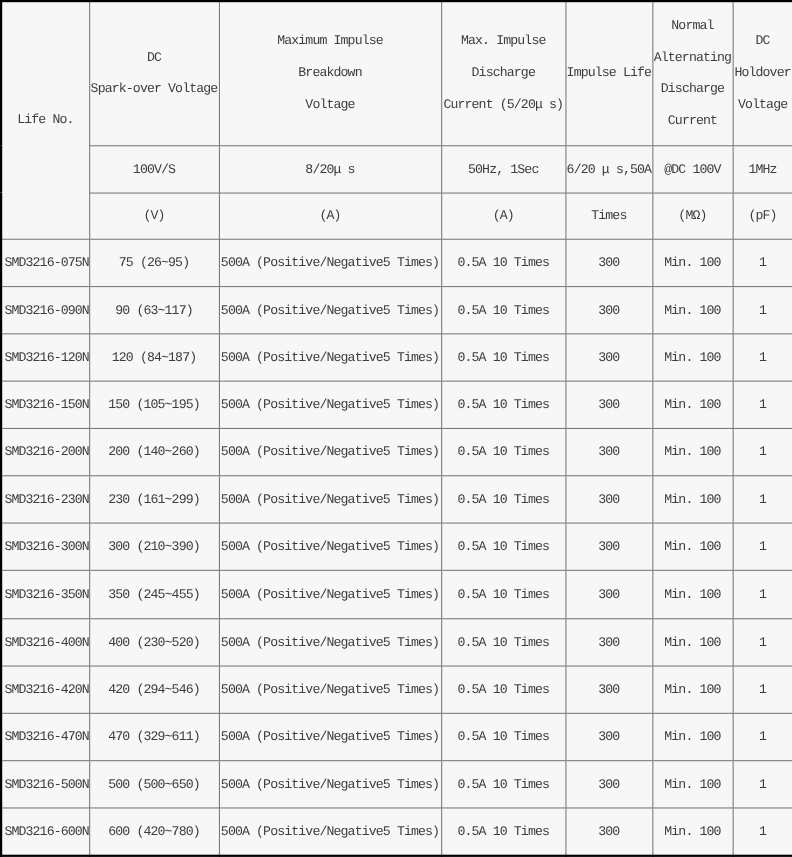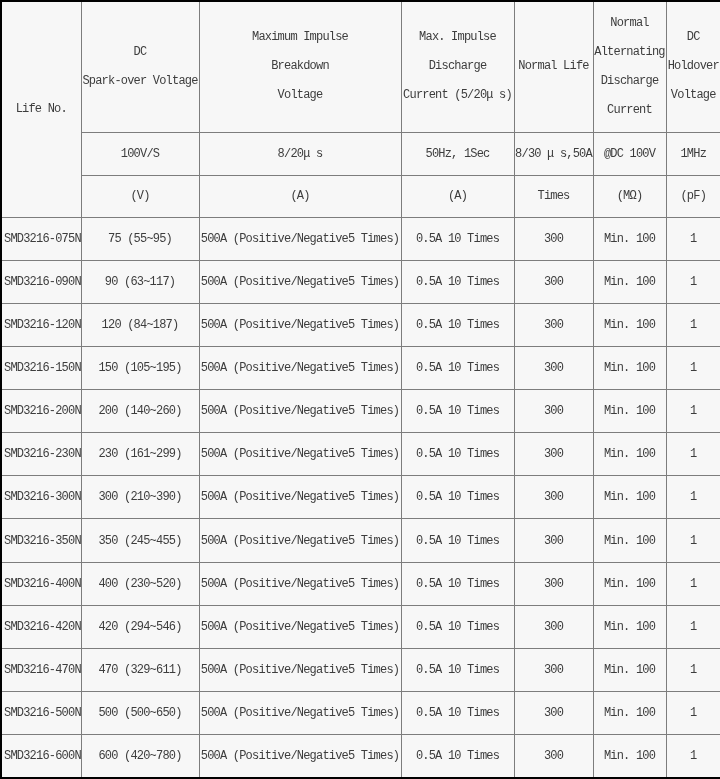--- a/index.html
+++ b/index.html
@@ -65,50 +65,50 @@
     <tr class="row-title">
       <th rowspan="3">Life No.</th>
       <th class="title">DC
 Spark-over Voltage</th>
       <th class="title">Maximum Impulse
 Breakdown
 Voltage</th>
       <th class="title">Max. Impulse
 Discharge
 Current (5/20μ s)</th>
-      <th class="title">Normal Life</th>
+      <th class="title">Impulse Life</th>
       <th class="title">Normal
 Alternating
 Discharge
 Current</th>
       <th class="title">DC
 Holdover
 Voltage</th>
     </tr>
     <tr class="row-cond">
       <th>100V/S</th>
       <th>8/20μ s</th>
       <th>50Hz, 1Sec</th>
-      <th>8/30 μ s,50A</th>
+      <th>6/20 μ s,50A</th>
       <th>@DC 100V</th>
       <th>1MHz</th>
     </tr>
     <tr class="row-unit">
       <th>(V)</th>
       <th>(A)</th>
       <th>(A)</th>
       <th>Times</th>
       <th>(MΩ)</th>
       <th>(pF)</th>
     </tr>
   </thead>
   <tbody>
       <tr>
     <td class="part">SMD3216-075N</td>
-    <td>75 (55~95)</td>
+    <td>75 (26~95)</td>
     <td>500A (Positive/Negative5 Times)</td>
     <td>0.5A 10 Times</td>
     <td>300</td>
     <td>Min. 100</td>
     <td>1</td>
   </tr>
       <tr>
     <td class="part">SMD3216-090N</td>
     <td>90 (63~117)</td>
     <td>500A (Positive/Negative5 Times)</td>

